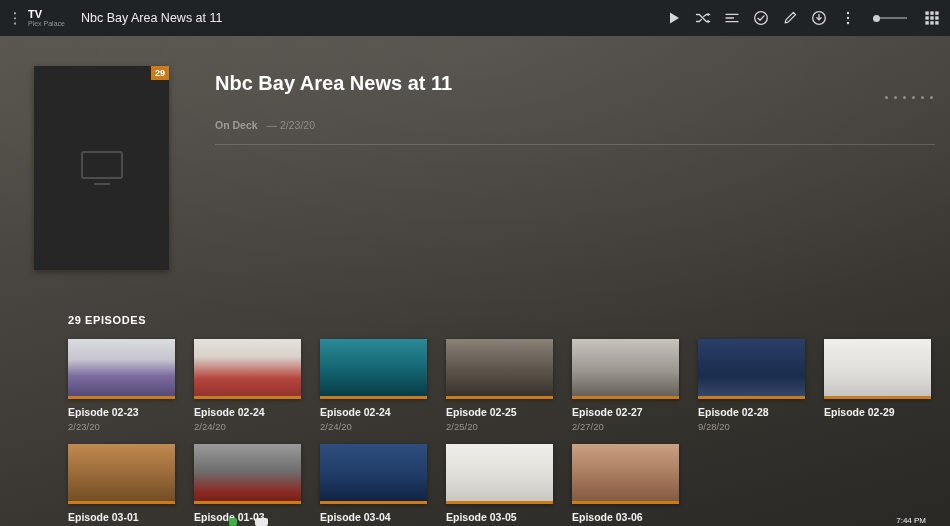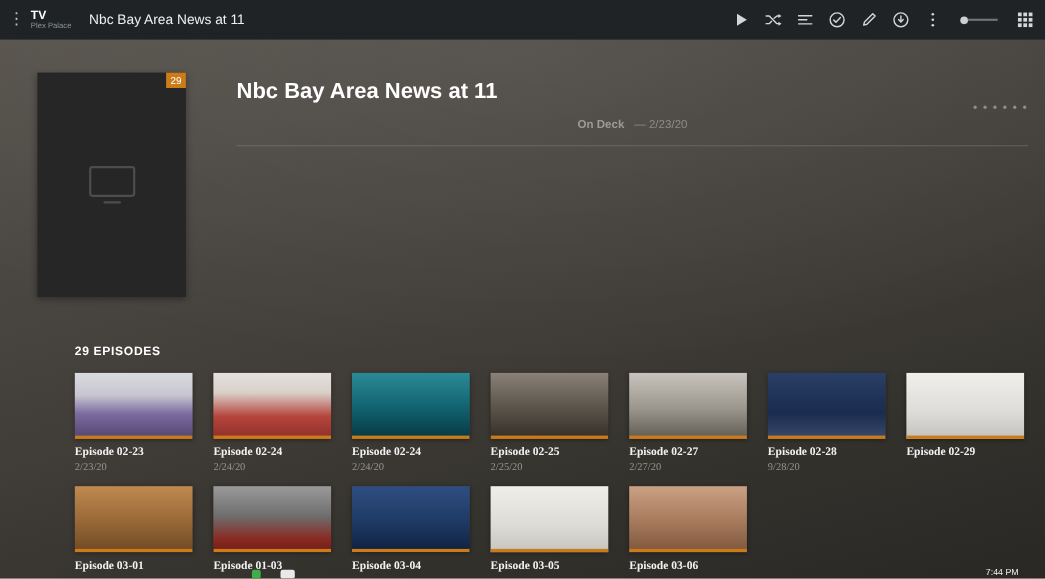--- a/index.html
+++ b/index.html
@@ -31,37 +31,37 @@
 
   
   .hero { position:relative; padding:30px 15px 0 34px; display:flex; }
   .poster {
     width:135px; height:204px; background:#262626; position:relative; flex:none;
     box-shadow:0 2px 6px rgba(0,0,0,0.35); cursor:pointer;
   }
   .poster .ph { position:absolute; inset:0; display:flex; align-items:center; justify-content:center; }
   .badge {
     position:absolute; top:0; right:0; background:#cc7b19; color:#fff;
-    font-size:9px; font-weight:normal; padding:2px 4px; min-width:17px; 
+    font-size:9px; font-weight:bold; padding:2px 4px; min-width:17px; 
   }
   .hero-info { flex:1; padding:6px 0 0 46px; position:relative; }
   .hero-title { font-size:20px; font-weight:bold; color:#fff; }
-  .deck-row { margin-top:12px; font-size:10.5px;text-align:center; }
+  .deck-row { margin-top:24px; font-size:10.5px; }
   .deck-label { font-weight:bold; color:#9b9b97; margin-right:6px; }
   .deck-date { color:#8d8d89; }
   .hero-divider { margin-top:13px; border:0; border-top:1px solid rgba(255,255,255,0.16); }
   .rating-dots { position:absolute; top:30px; right:2px; display:flex; gap:6px; cursor:pointer; }
   .rating-dots i { width:3px; height:3px; border-radius:50%; background:#8e8e8a; display:block; }
 
   
   .episodes { padding:44px 15px 0 68px; }
   .ep-header { font-size:11px; font-weight:bold; color:#fff; letter-spacing:0.6px; }
   .ep-grid {
     margin-top:13px; display:grid; grid-template-columns:repeat(7,107px);
-    column-gap:19px; row-gap:12px;font-family:Liberation Serif, serif;
+    column-gap:19px; row-gap:12px;
   }
   .card { width:107px; cursor:pointer; }
   .thumb { width:107px; height:60px; position:relative; overflow:hidden; box-shadow:0 1px 4px rgba(0,0,0,0.4); }
   .progress { position:absolute; left:0; right:0; bottom:0; height:3px; background:#cc7b19; }
   .banner {
     position:absolute; left:3px; right:3px; bottom:6px; background:rgba(110,20,18,0.88);
     color:#fff; font-size:5px; line-height:7px; text-align:center; letter-spacing:0.2px;
     text-transform:uppercase; padding:0 1px; white-space:nowrap; overflow:hidden;
   }
   .banner:empty { display:none; }

